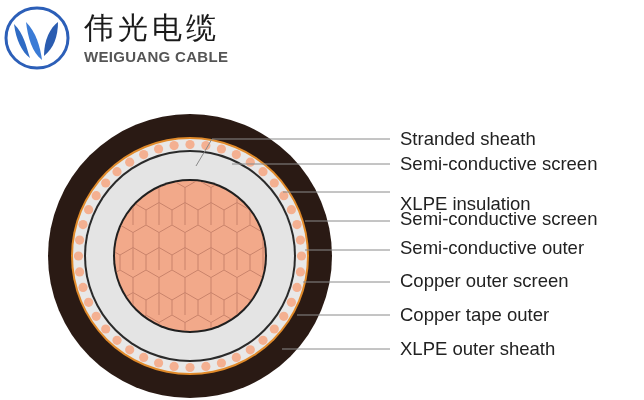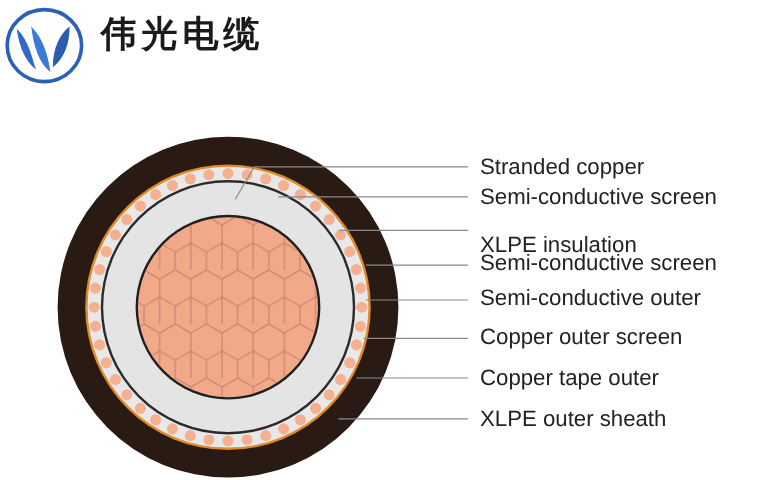--- a/index.html
+++ b/index.html
@@ -1,33 +1,34 @@
 <!DOCTYPE html>
 <html><head>
 <meta charset="utf-8">
 <style>
   html,body{margin:0;padding:0;background:#ffffff;}
   body{width:644px;height:400px;position:relative;overflow:hidden;font-family:"Liberation Sans",sans-serif;}
   .logo{position:absolute;left:0;top:0;width:260px;height:80px;}
-  .logo-cn{position:absolute;left:84px;top:8px;font-size:30px;font-weight:bold;color:#1a1a1a;letter-spacing:4px;font-family:"DejaVu Sans",sans-serif;}
+  .logo-cn{position:absolute;left:84px;top:8px;font-size:30px;font-weight:normal;color:#1a1a1a;letter-spacing:4px;font-family:"DejaVu Sans",sans-serif;}
   .logo-en{position:absolute;left:84px;top:48px;font-size:15px;font-weight:bold;color:#555;letter-spacing:0.3px;}
   svg.diagram{position:absolute;left:0;top:0;}
   .label{position:absolute;left:400px;font-size:18.5px;color:#222;white-space:nowrap;line-height:20px;}
 </style>
 </head>
 <body>
 
 <div class="logo">
   <svg width="80" height="80" viewBox="0 0 80 80">
     <ellipse cx="37" cy="38" rx="31" ry="30" fill="none" stroke="#2c5fb8" stroke-width="3"></ellipse>
     <path d="M14 24 C 16 40, 22 52, 30 58 C 26 46, 24 34, 14 24 Z" fill="#2f6bc4"></path>
     <path d="M26 22 C 28 38, 32 52, 42 60 C 40 46, 36 32, 26 22 Z" fill="#3a7bd6"></path>
     <path d="M58 22 C 50 28, 44 40, 44 56 C 54 48, 58 36, 58 22 Z" fill="#2a5cb0"></path>
   </svg>
   <div class="logo-cn">伟光电缆</div>
+  <div class="logo-en">WEIGUANG CABLE</div>
 </div>
 
 <svg class="diagram" width="644" height="400" viewBox="0 0 644 400">
   <defs>
     <pattern id="hex" width="26" height="45" patternUnits="userSpaceOnUse" x="3" y="0">
       <path d="M13 0 L26 7.5 L26 22.5 L13 30 L0 22.5 L0 7.5 Z M13 30 L13 45 M0 22.5 L0 45 M26 22.5 L26 45" fill="none" stroke="#c9826a" stroke-width="1"></path>
     </pattern>
     <clipPath id="coreclip">
         <circle cx="190" cy="256" r="75"></circle>
       </clipPath>
@@ -98,21 +99,21 @@
     <line x1="283" y1="192" x2="390" y2="192"></line>
     <line x1="305" y1="221" x2="390" y2="221"></line>
     <line x1="305" y1="250" x2="390" y2="250"></line>
     <line x1="303" y1="282" x2="390" y2="282"></line>
     <line x1="297" y1="315" x2="390" y2="315"></line>
     <line x1="282" y1="349" x2="390" y2="349"></line>
   </g>
 </svg>
 
 <div>
-  <div class="label" style="top:129px">Stranded copper</div>
+  <div class="label" style="top:129px">Stranded sheath</div>
   <div class="label" style="top:154px">Semi-conductive screen</div>
   <div class="label" style="top:194px">XLPE insulation</div>
   <div class="label" style="top:209px">Semi-conductive screen</div>
   <div class="label" style="top:238px">Semi-conductive outer</div>
   <div class="label" style="top:271px">Copper outer screen</div>
   <div class="label" style="top:305px">Copper tape outer</div>
   <div class="label" style="top:339px">XLPE outer sheath</div>
 </div>
 
 </body></html>

